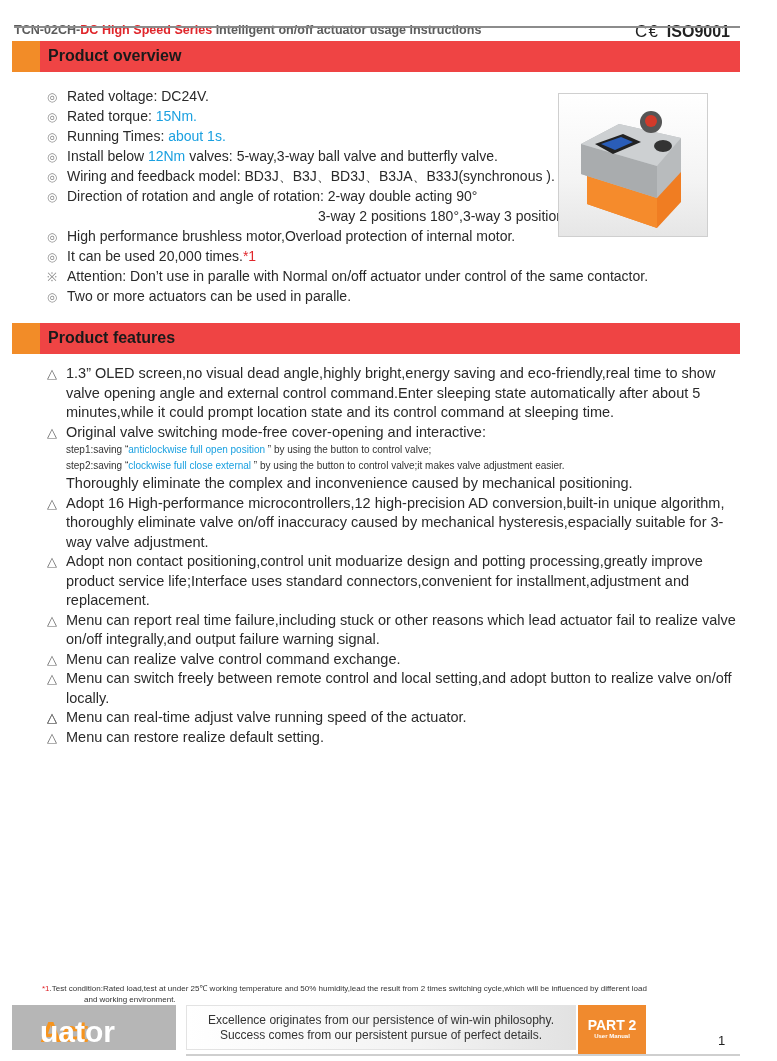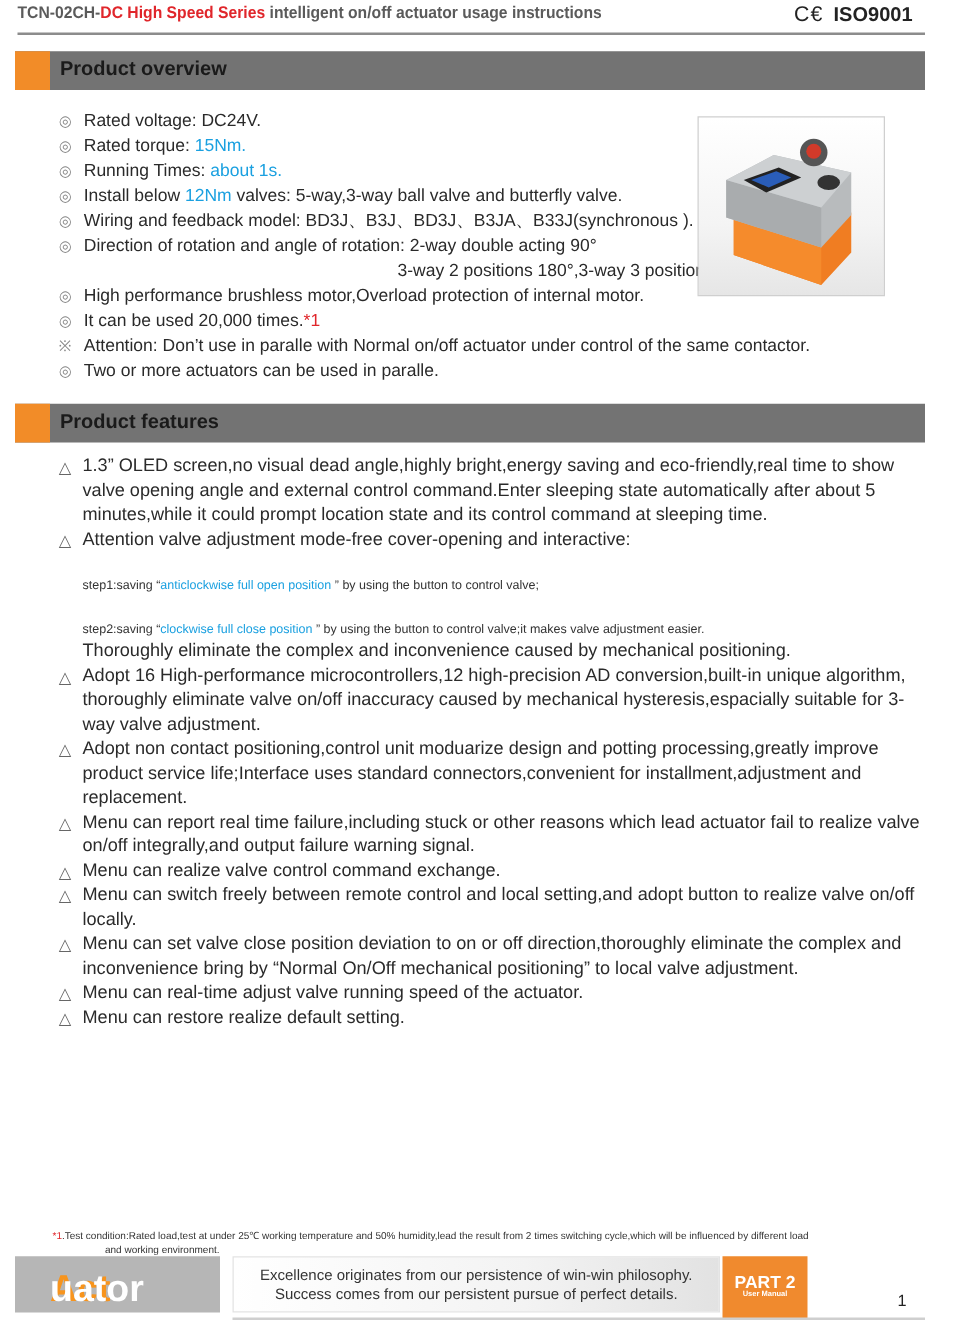--- a/index.html
+++ b/index.html
@@ -1,44 +1,44 @@
 <!DOCTYPE html>
 <html><head>
 <meta charset="utf-8">
 <style>
   html, body { margin:0; padding:0; background:#ffffff; }
   body { width:777px; height:1061px; position:relative; overflow:hidden;
          font-family:"Liberation Sans", sans-serif; color:#2a2a2a; }
-  .hdr { position:absolute; left:14px; top:2px; width:726px; height:22px;text-decoration:underline; }
+  .hdr { position:absolute; left:14px; top:22px; width:726px; height:22px;text-decoration:underline; }
   .hdr-title { position:absolute; left:0; top:0; font-size:13.5px; font-weight:bold; color:#5b5b5b; white-space:nowrap; transform:scaleX(0.93); transform-origin:left; }
   .hdr-title .red { color:#e0262b; }
   .hdr-cert { position:absolute; right:10px; top:0; font-size:16px; font-weight:bold; color:#222; white-space:nowrap; }
   .hdr-cert .ce { font-weight:normal; letter-spacing:1px; margin-right:8px; font-size:17px; }
   .hdr-line { position:absolute; left:14px; top:26px; width:726px; height:2px; background:#8c8c8c; }
 
-  .sec { position:absolute; left:12px; width:728px; height:31px; background:#737373; }
+  .sec { position:absolute; left:12px; width:728px; height:31px; background:#ef4444; }
   .sec .bar { position:absolute; left:0; top:0; width:28px; height:31px; background:#f28c28; }
   .sec .lbl { position:absolute; left:36px; top:6px; font-size:16px; font-weight:bold; color:#1a1a1a; }
   .sec1 { top:41px; }
   .sec2 { top:323px; }
 
   .ov { position:absolute; left:47px; top:86px; width:640px; }
   .ov .row { height:20px; line-height:20px; font-size:14px; color:#2a2a2a; white-space:nowrap; }
   .ov .bul { display:inline-block; width:20px; color:#888; font-size:12px; }
   .ov .cont { padding-left:20px;text-align:right; }
   .blue { color:#1aa0e0; }
   .red2 { color:#e0262b; }
 
   .photo { position:absolute; left:558px; top:93px; width:148px; height:142px; border:1px solid #cfcfcf;
            background:linear-gradient(180deg,#ffffff 0%,#f4f4f4 60%,#e6e6e6 100%); }
 
   .ft { position:absolute; left:47px; top:364px; width:700px; }
   .ft .row { font-size:14.5px; line-height:19.5px; color:#2a2a2a; position:relative; padding-left:19px; }
   .ft .tri { position:absolute; left:0; top:0; color:#666; font-size:13px; }
-  .ft .step { font-size:10px; line-height:16px; padding-left:19px; color:#333;margin-top:19px; }
+  .ft .step { font-size:10px; line-height:16px; padding-left:19px; color:#333; }
 
   .fn { position:absolute; left:42px; top:983px; width:660px; font-size:8px; line-height:11px; color:#333; }
   .fn .ind { padding-left:42px; }
 
   .footer { position:absolute; left:12px; top:1005px; width:728px; height:50px; }
   .logo { position:absolute; left:0; top:0; width:164px; height:45px; background:#b6b6b6; }
   .logo span { position:absolute; left:14px; top:5px; font-size:30px; font-weight:bold; color:#fff; }
   .logo .o { color:#f7941d; }
   .slog { position:absolute; left:174px; top:0; width:390px; height:45px; border:1px solid #e3e3e3;
           background:linear-gradient(90deg,#ffffff 0%,#f3f3f3 60%,#e2e2e2 100%); text-align:center; font-size:12px; line-height:15px; color:#333; padding-top:7px; box-sizing:border-box; }
@@ -91,30 +91,30 @@
   </svg>
 </div>
 
 <div class="sec sec2">
   <div class="bar"></div>
   <div class="lbl">Product features</div>
 </div>
 
 <div class="ft" id="ft">
     <div class="row"><span class="tri">△</span><span><span>1.3” OLED screen,no visual dead angle,highly bright,energy saving and eco-friendly,real time to show valve opening angle and external control command.Enter sleeping state automatically after about 5 minutes,while it could prompt location state and its control command at sleeping time.</span></span></div>
-    <div class="row"><span class="tri">△</span><span><span>Attention valve adjustment mode-free cover-opening and interactive:</span></span></div>
+    <div class="row"><span class="tri">△</span><span><span>Original valve switching mode-free cover-opening and interactive:</span></span></div>
     <div class="step"><span>step1:saving “</span><span class="blue">anticlockwise full open position</span><span> ” by using the button to control valve;</span></div>
-    <div class="step"><span>step2:saving “</span><span class="blue">clockwise full close position</span><span> ” by using the button to control valve;it makes valve adjustment easier.</span></div>
+    <div class="step"><span>step2:saving “</span><span class="blue">clockwise full close external</span><span> ” by using the button to control valve;it makes valve adjustment easier.</span></div>
     <div class="row">Thoroughly eliminate the complex and inconvenience caused by mechanical positioning.</div>
     <div class="row"><span class="tri">△</span><span><span>Adopt 16 High-performance microcontrollers,12 high-precision AD conversion,built-in unique algorithm, thoroughly eliminate valve on/off inaccuracy caused by mechanical hysteresis,espacially suitable for 3-way valve adjustment.</span></span></div>
     <div class="row"><span class="tri">△</span><span><span>Adopt non contact positioning,control unit moduarize design and potting processing,greatly improve product service life;Interface uses standard connectors,convenient for installment,adjustment and replacement.</span></span></div>
     <div class="row"><span class="tri">△</span><span><span>Menu can report real time failure,including stuck or other reasons which lead actuator fail to realize valve on/off integrally,and output failure warning signal.</span></span></div>
     <div class="row"><span class="tri">△</span><span><span>Menu can realize valve control command exchange.</span></span></div>
     <div class="row"><span class="tri">△</span><span><span>Menu can switch freely between remote control and local setting,and adopt button to realize valve on/off locally.</span></span></div>
-    <div class="row"><span class="tri">△</span><span><span>Menu can set valve close position deviation to on or off direction,thoroughly eliminate the complex and inconvenience bring by “Normal On/Off mechanical positioning” to local valve adjustment.</span></span></div>
+    <div class="row"><span class="tri">△</span></div>
     <div class="row"><span class="tri">△</span><span><span>Menu can real-time adjust valve running speed of the actuator.</span></span></div>
     <div class="row"><span class="tri">△</span><span><span>Menu can restore realize default setting.</span></span></div>
   </div>
 
 <div class="fn">
   <div><span class="red2">*1</span><span>.Test condition:Rated load,test at under 25℃ working temperature and 50% humidity,lead the result from 2 times switching cycle,which will be influenced by different load</span></div>
   <div class="ind">and working environment.</div>
 </div>
 
 <div class="footer">

